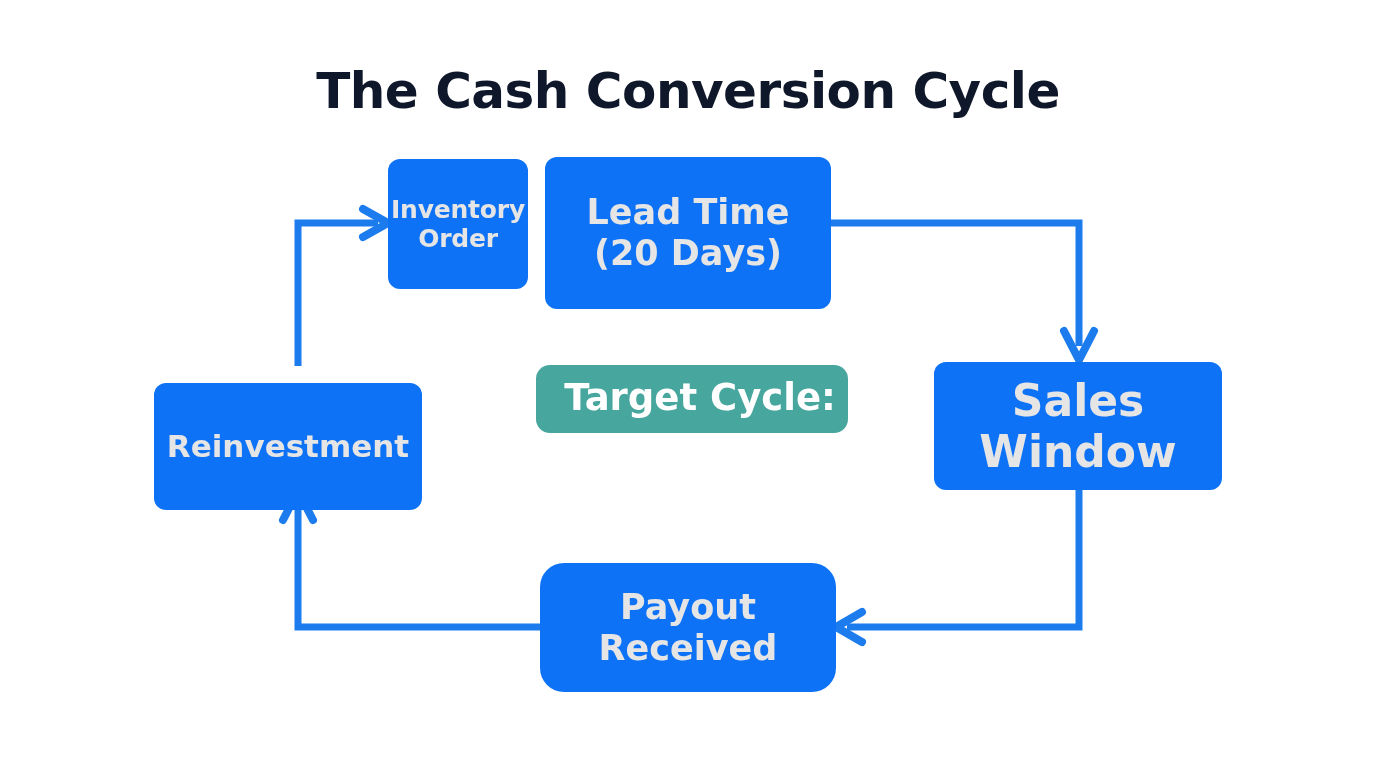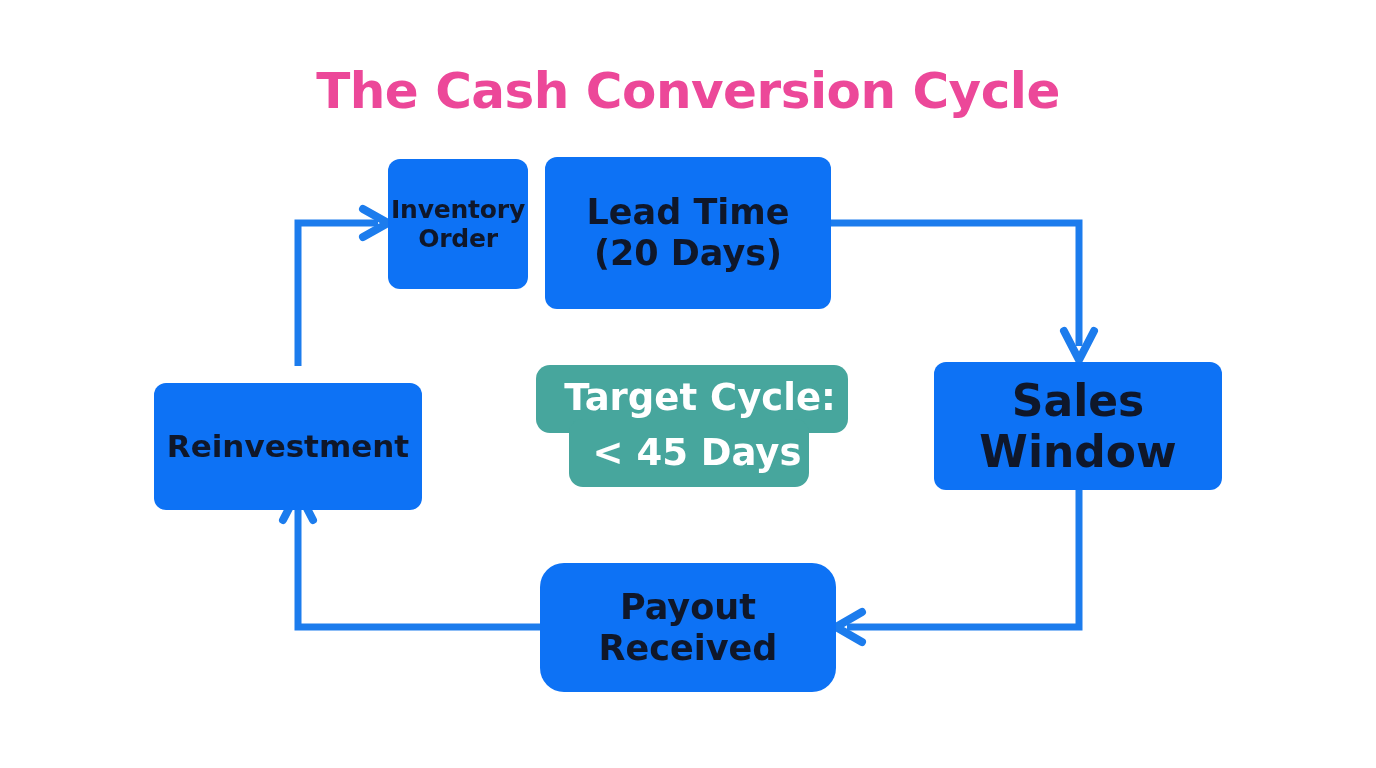--- a/index.html
+++ b/index.html
@@ -26,21 +26,21 @@
   
   .diagram-title {
     position: absolute;
     left: 0;
     top: 62px;
     width: 1376px;
     text-align: center;
     font-size: 50px;
     font-weight: 700;
     letter-spacing: -0.5px;
-    color: #ec4899;
+    color: #0f172a;
     white-space: nowrap;
   }
 
   
   .connector-layer {
     position: absolute;
     left: 0;
     top: 0;
     width: 1376px;
     height: 768px;
@@ -49,21 +49,21 @@
 
   
   .node {
     position: absolute;
     box-sizing: border-box;
     display: flex;
     align-items: center;
     justify-content: center;
     text-align: center;
     border-radius: 12px;
-    color: #0f172a;
+    color: #e5e5e5;
     font-weight: 700;
     line-height: 1.16;
     padding: 4px 10px;
   }
   .node-blue { background: #0d72f5; }
 
   #node-inventory-order {
     left: 388px;  top: 159px;
     width: 140px; height: 130px;
     font-size: 25px;
@@ -185,16 +185,15 @@
 
   <div class="node node-blue" id="node-payout-received">
     <div>
       <span class="node-line">Payout</span>
       <span class="node-line">Received</span>
     </div>
   </div>
 
   <div id="target-cycle-callout">
     <div class="highlight-band" id="target-cycle-line-1">Target Cycle:</div>
-    <div class="highlight-band" id="target-cycle-line-2">&lt; 45 Days</div>
   </div>
 
 </div>
 
 </body></html>

